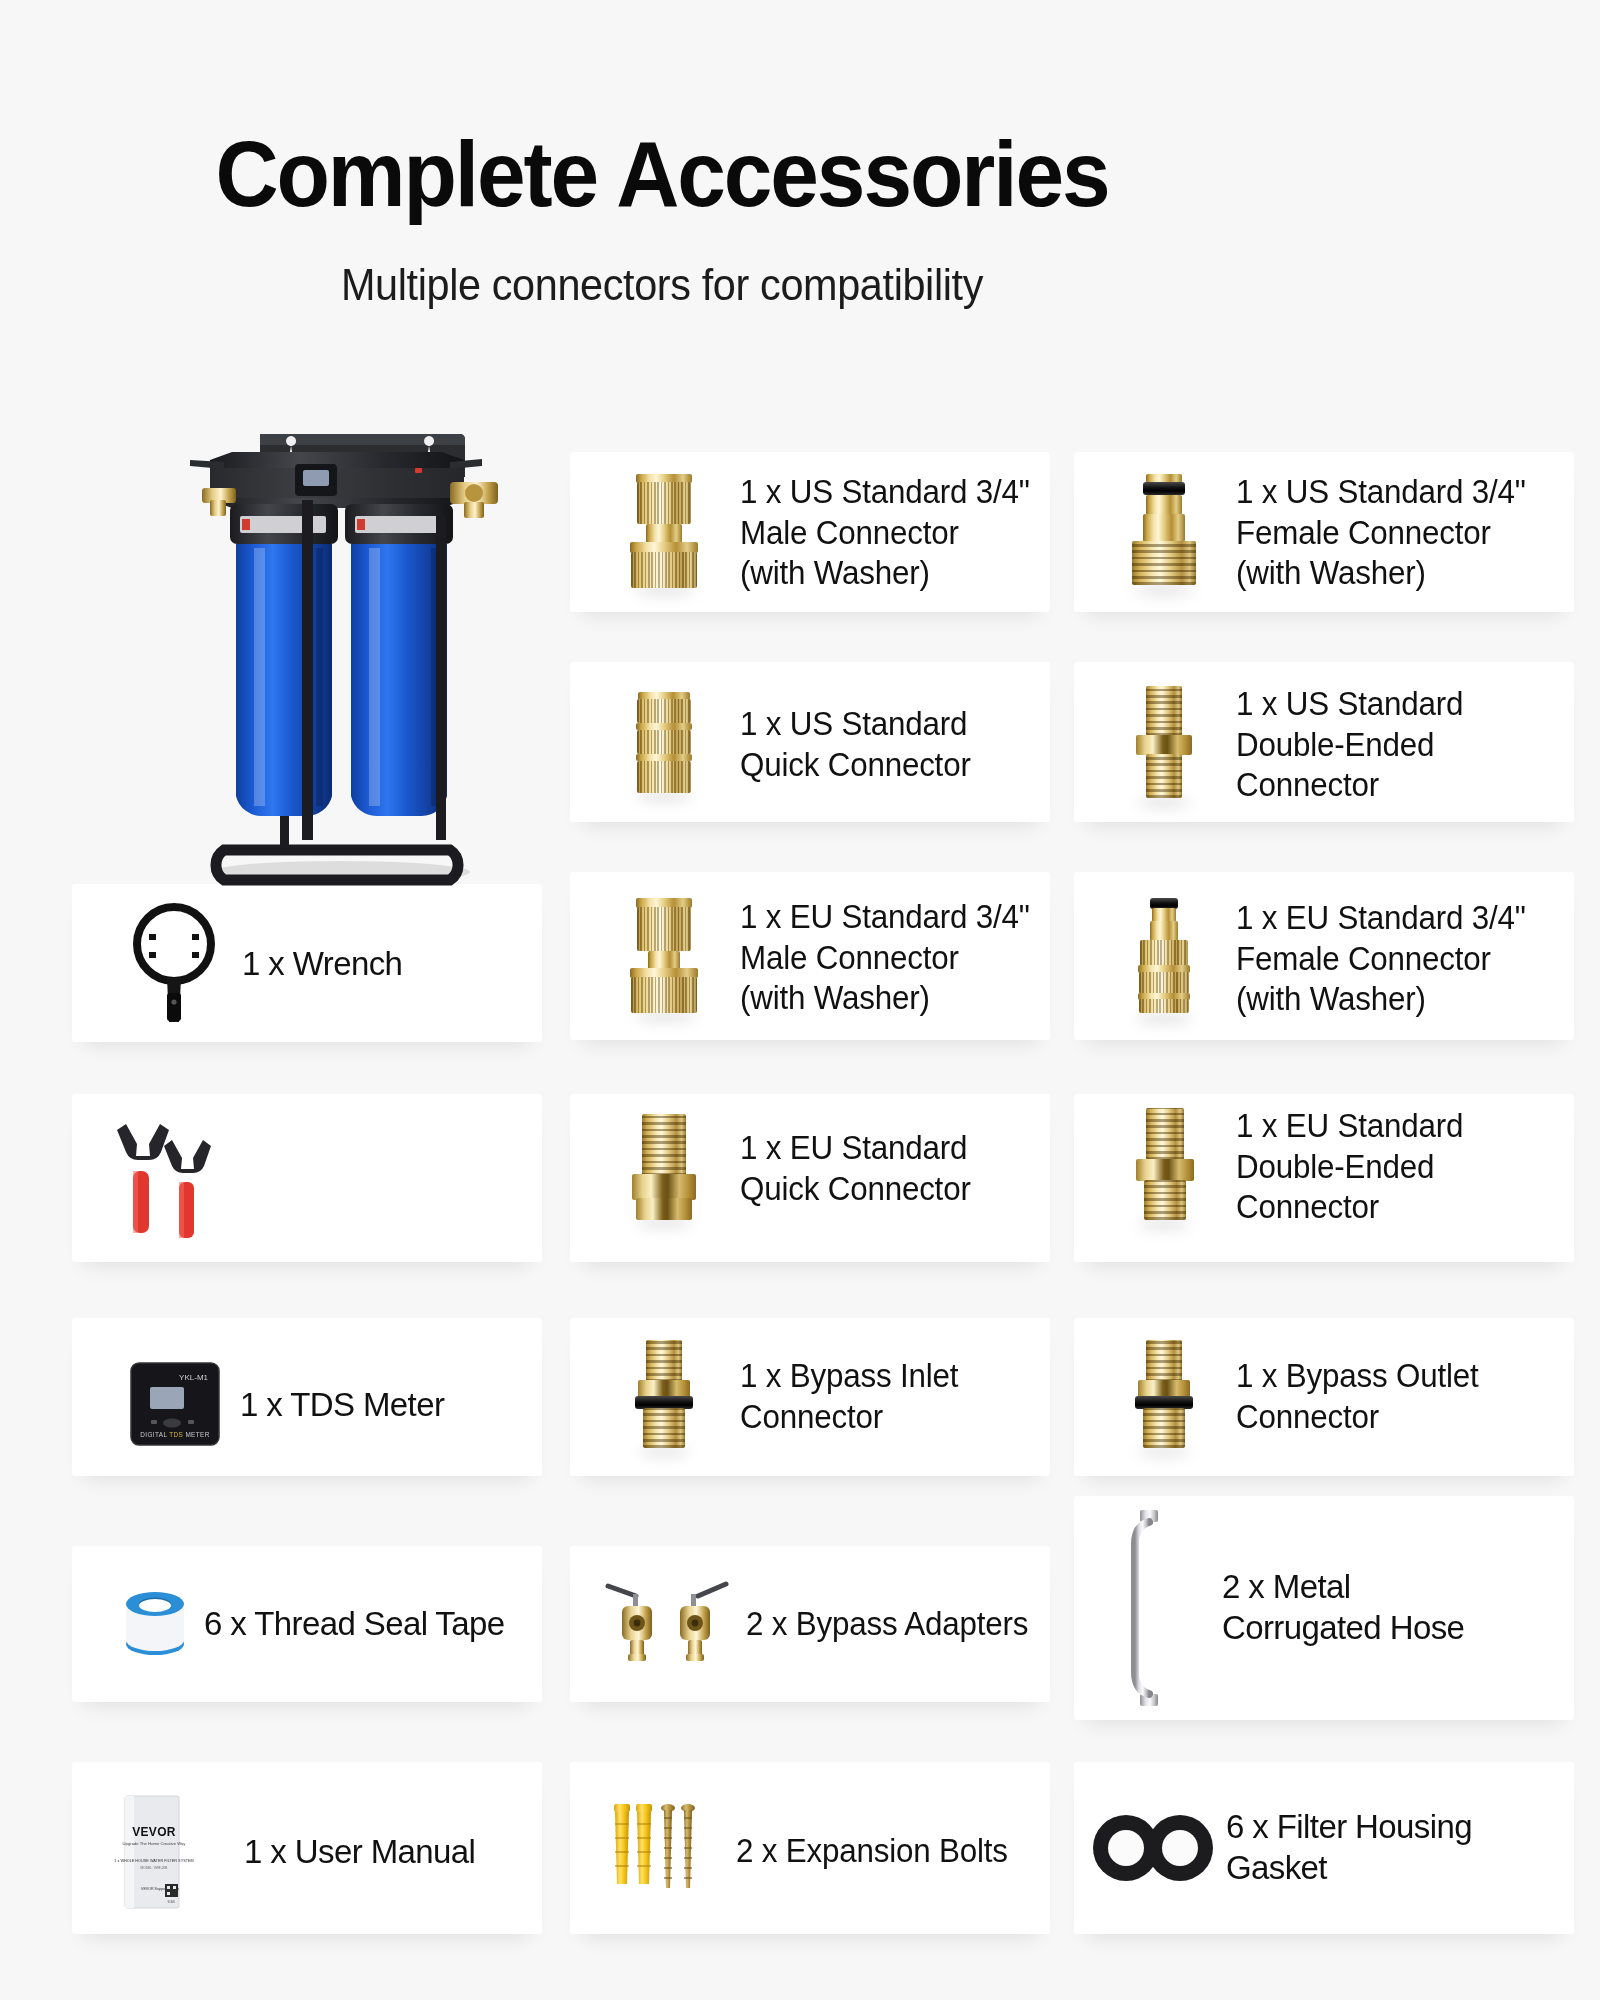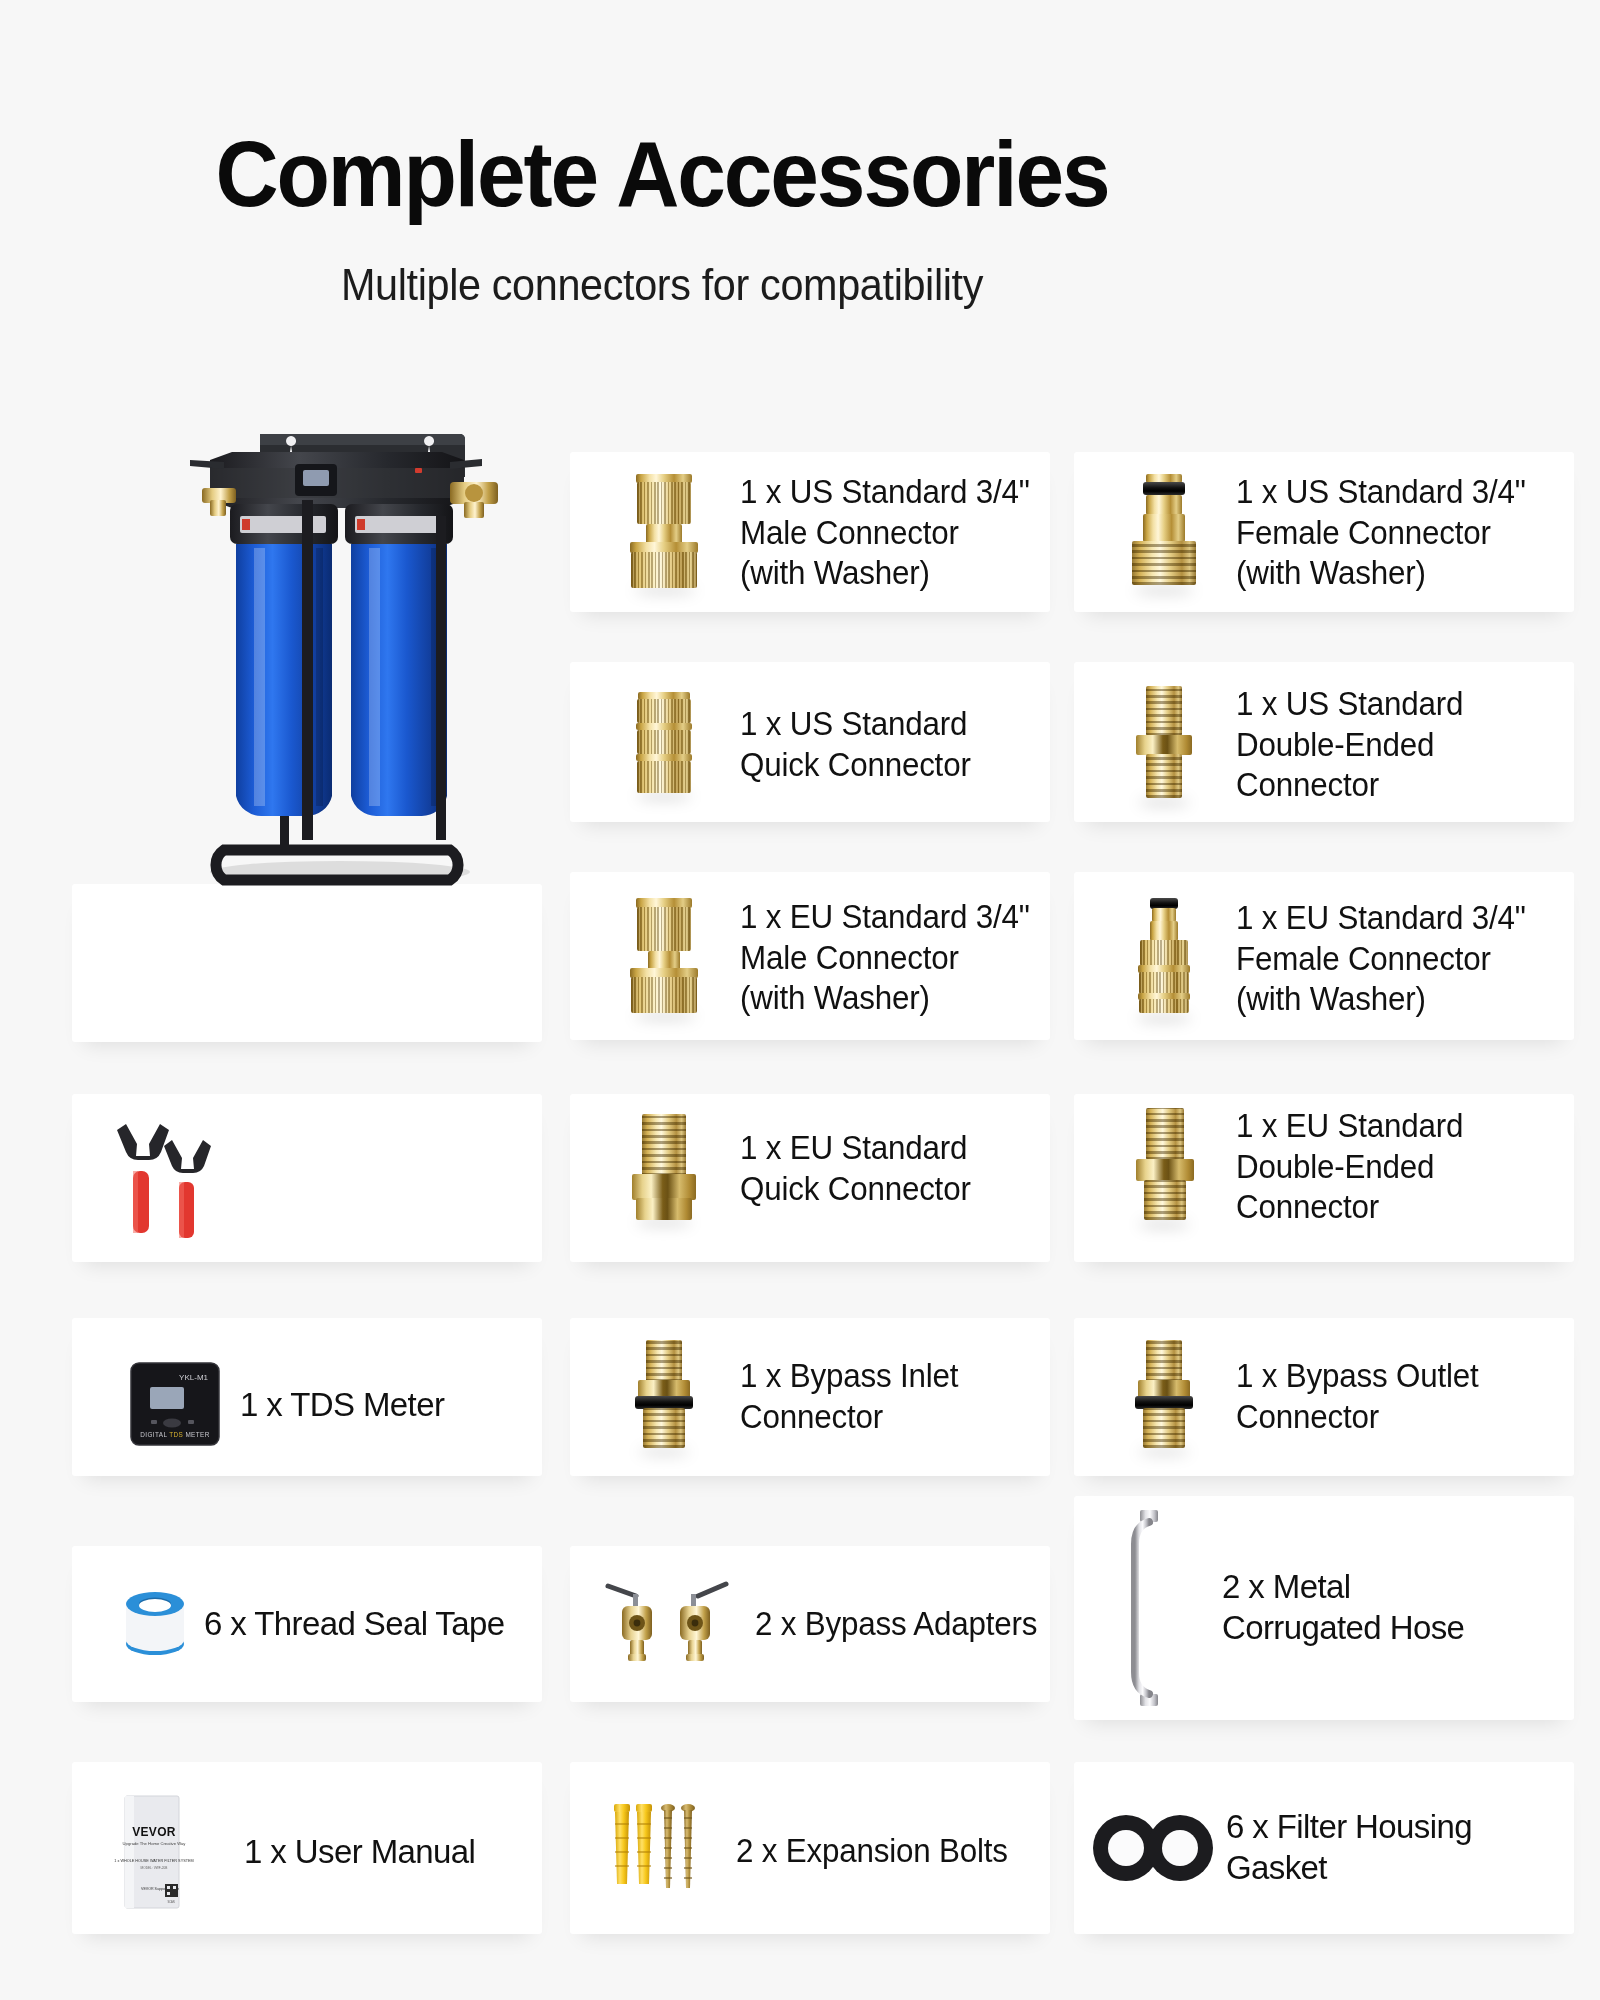--- a/index.html
+++ b/index.html
@@ -226,20 +226,35 @@
       <rect x="166" y="128" width="7" height="258" fill="#000000" opacity=".17"></rect>
       <rect x="281" y="128" width="7" height="258" fill="#000000" opacity=".17"></rect>
 
       <rect x="152" y="80" width="11" height="340" fill="#1c1c20"></rect>
       <rect x="286" y="96" width="10" height="324" fill="#1c1c20"></rect>
       <path d="M74 430 h226 a18 18 0 0 1 0 30 h-226 a18 18 0 0 1 0 -30 z" fill="none" stroke="#1c1c20" stroke-width="11"></path>
       <rect x="130" y="396" width="9" height="36" fill="#1c1c20"></rect>
     </svg>
   </div>
 
+  <div class="cell" style="left:118px; top:898px; width:430px; height:132px;">
+    <div class="thumb" style="width:112px;height:132px;">
+      <svg viewBox="0 0 112 132" width="112" height="132">
+        <circle cx="56" cy="46" r="37" fill="none" stroke="#111" stroke-width="8"></circle>
+        <rect x="31" y="36" width="7" height="6" fill="#111"></rect>
+        <rect x="74" y="36" width="7" height="6" fill="#111"></rect>
+        <rect x="31" y="54" width="7" height="6" fill="#111"></rect>
+        <rect x="74" y="54" width="7" height="6" fill="#111"></rect>
+        <path d="M49 80 h14 l-2 44 h-10 z" fill="#151515"></path>
+        <rect x="49" y="95" width="14" height="28" rx="3" fill="#0b0b0b"></rect>
+        <circle cx="56" cy="104" r="2.6" fill="#555"></circle>
+      </svg>
+    </div>
+    <div class="label wide" style="margin-left:12px;">1 x Wrench</div>
+  </div>
 
   <div class="cell" style="left:110px; top:1108px; width:440px; height:142px;">
     <div class="thumb" style="width:118px;height:142px;">
       <svg viewBox="0 0 118 142" width="118" height="142">
         <g>
           <path d="M16 16 l11 20 l-1 12 l14 0 l-1 -12 l11 -20 l9 6 l-8 22 a13 13 0 0 1 -12 8 h-11 a13 13 0 0 1 -12 -8 l-9 -22 z" fill="#26262a"></path>
           <rect x="23" y="63" width="16" height="62" rx="7" fill="#e2372f"></rect>
           <rect x="23" y="63" width="5" height="62" fill="#f36b60" opacity=".55"></rect>
         </g>
         <g transform="translate(48,22)">
@@ -360,21 +375,21 @@
       <div class="shadow-ell" style="left:28px;top:114px;width:52px;height:8px;"></div>
       <div class="bz thread" style="left:36px; top:6px;  width:36px; height:42px;"></div>
       <div class="bz hex" style="left:28px; top:46px; width:52px; height:18px;"></div>
       <div class="oring" style="left:25px; top:62px; width:58px; height:13px;"></div>
       <div class="bz thread" style="left:33px; top:74px; width:42px; height:40px;"></div>
     </div>
     <div class="label" style="margin-left:22px;">1 x Bypass Inlet
 Connector</div>
   </div>
 
-  <div class="cell" style="left:600px; top:1570px; width:460px; height:108px;gap:9px;">
+  <div class="cell" style="left:600px; top:1570px; width:460px; height:108px;">
     <div class="thumb" style="width:134px;height:108px;">
       <svg viewBox="0 0 134 108" width="134" height="108">
         <defs>
           <linearGradient id="vbr" x1="0" x2="1">
             <stop offset="0" stop-color="#8a6a22"></stop>
             <stop offset=".3" stop-color="#e8d392"></stop>
             <stop offset=".55" stop-color="#fff6d5"></stop>
             <stop offset=".8" stop-color="#c1a049"></stop>
             <stop offset="1" stop-color="#7d5f1f"></stop>
           </linearGradient>

